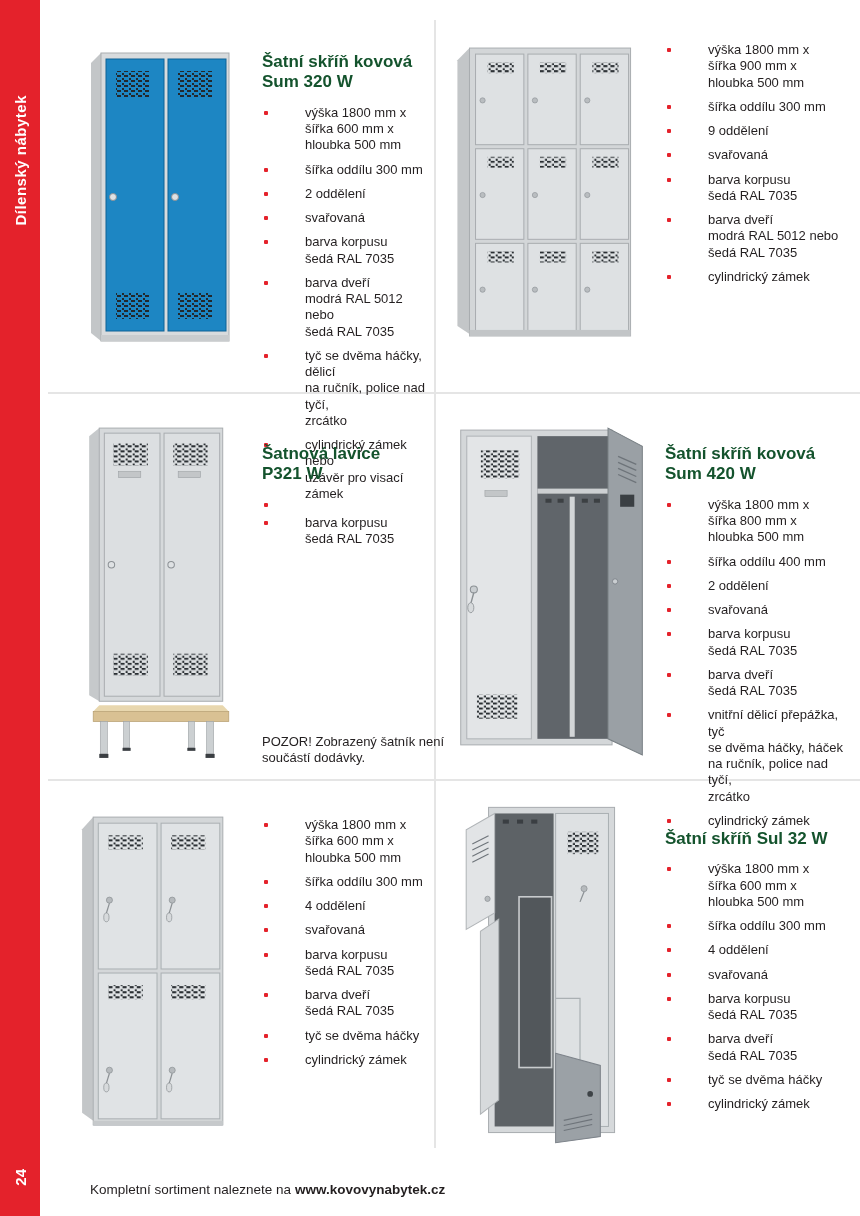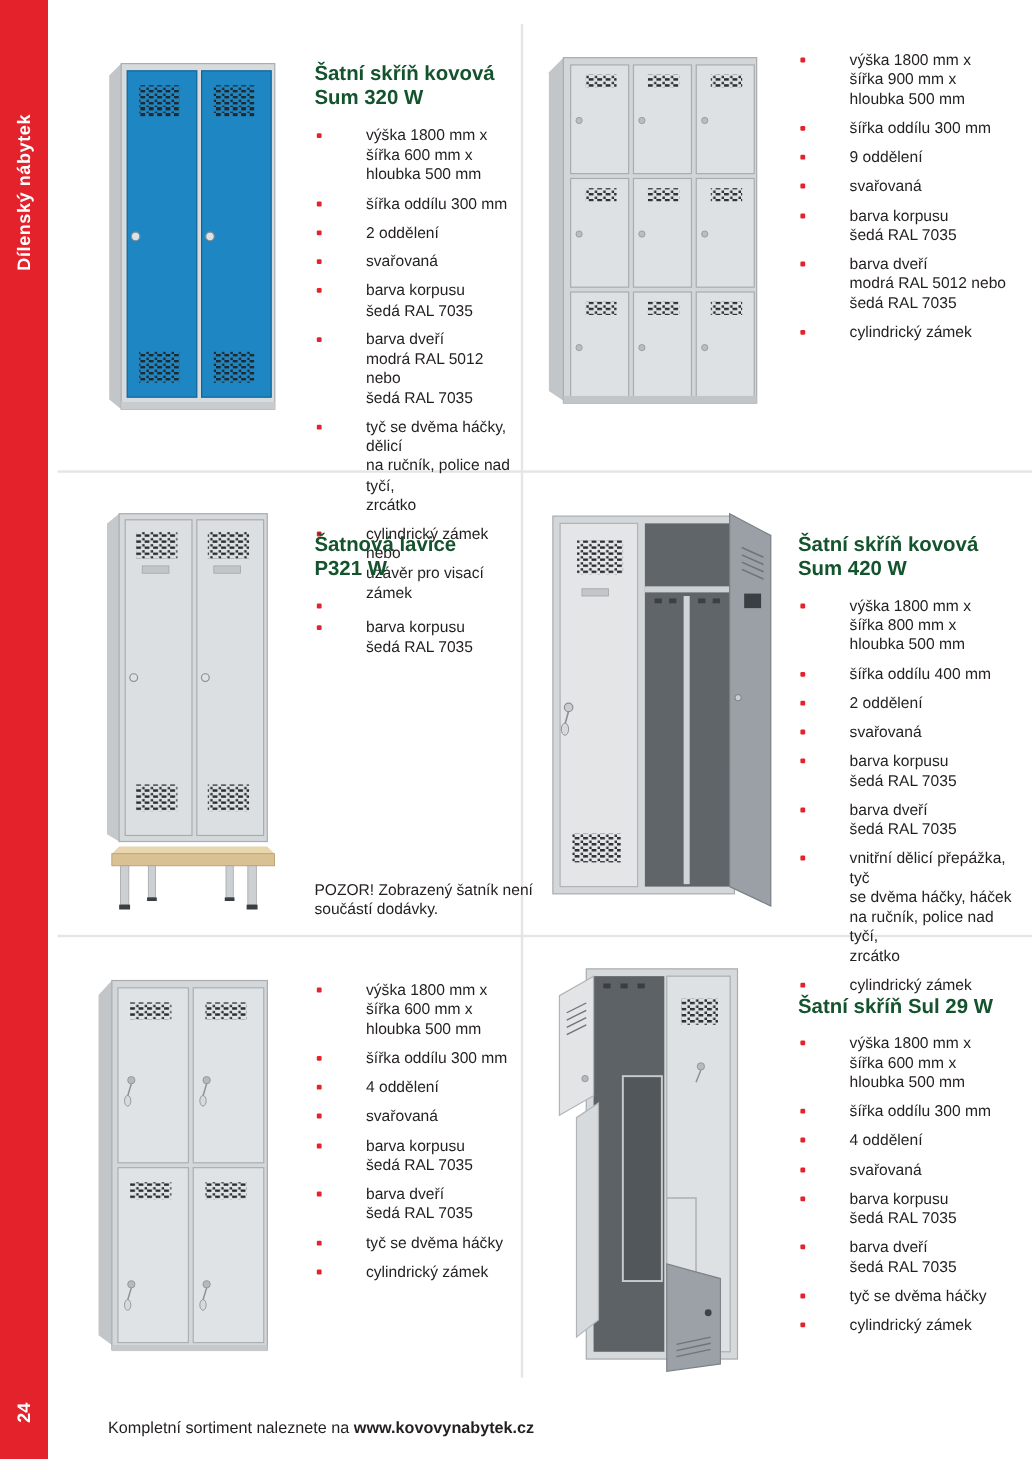--- a/index.html
+++ b/index.html
@@ -459,21 +459,21 @@
       <polygon points="44,118 26,130 26,310 44,296" fill="#d7dadc" stroke="#b0b4b7"></polygon>
       <polygon points="100,250 144,262 144,332 100,338" fill="#9ba1a6" stroke="#7d838a"></polygon>
       <g stroke="#6e747a" stroke-width="1.1">
         <line x1="108" y1="316" x2="136" y2="310"></line>
           <line x1="108" y1="321" x2="136" y2="315"></line>
         <line x1="108" y1="326" x2="136" y2="320"></line>
       </g>
       <circle cx="134" cy="290" r="2.8" fill="#3e4347"></circle>
     </svg>
     <div class="prod-text">
-      <h3 class="prod-title">Šatní skříň Sul 29 W</h3>
+      <h3 class="prod-title">Šatní skříň Sul 32 W</h3>
       <ul class="features">
         <li>
             <span class="bullet"></span>
             <span class="feat">výška 1800 mm x
 šířka 600 mm x
 hloubka 500 mm</span>
           </li>
         <li>
             <span class="bullet"></span>
             <span class="feat">šířka oddílu 300 mm</span>

